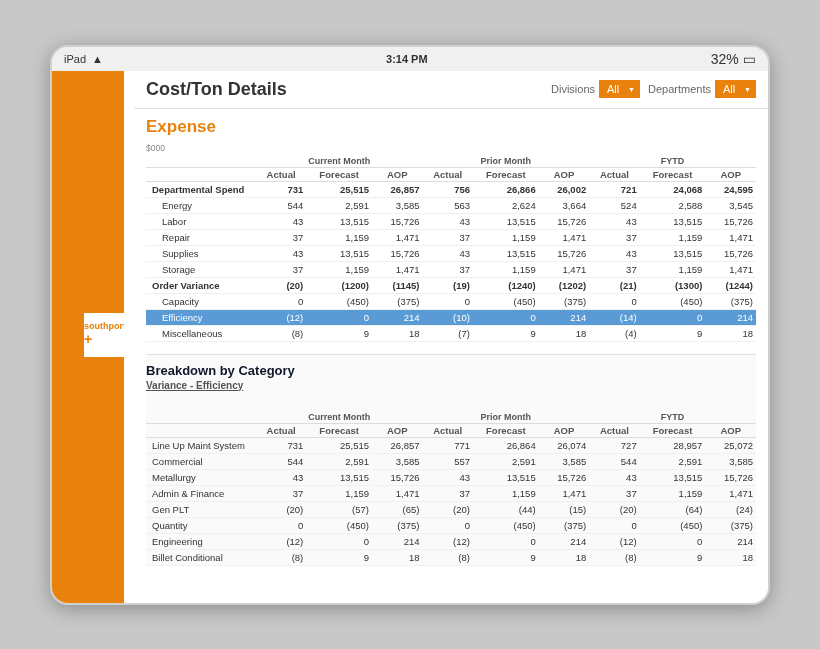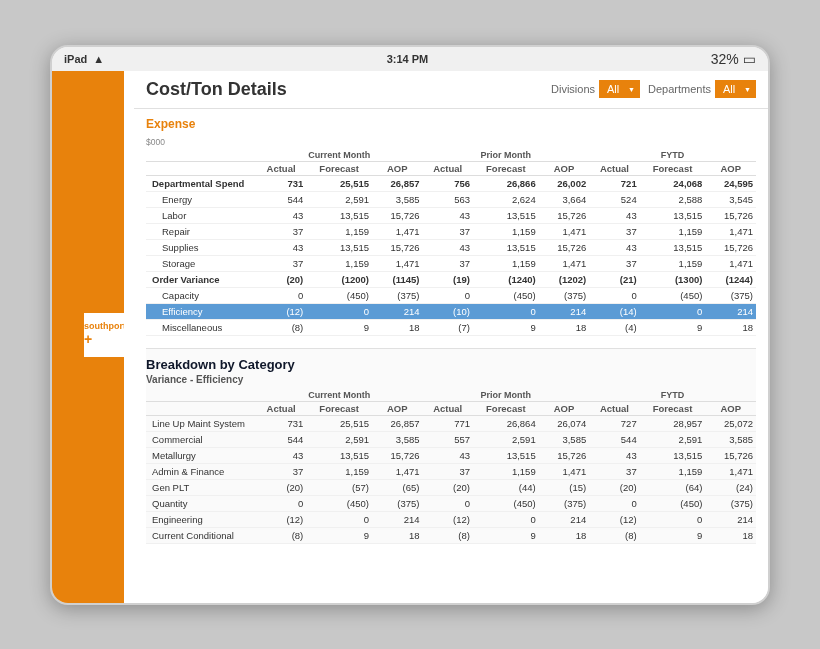--- a/index.html
+++ b/index.html
@@ -27,21 +27,21 @@
       background: #f0f0f0;
       height: 24px;
       display: flex;
       align-items: center;
       justify-content: space-between;
       padding: 0 12px;
       font-size: 11px;
       color: #333;
       flex-shrink: 0;
     }
-    .status-left { display: flex; align-items: center; gap: 6px; font-weight: bold; }
+    .status-left { display: flex; align-items: center; gap: 6px; }
     .status-center { font-weight: 600; }
     .status-right { display: flex; align-items: center; gap: 4px; font-size: 14px; }
     .app-container {
       display: flex;
       flex: 1;
       overflow: hidden;
     }
     
     .sidebar {
       width: 72px;
@@ -171,21 +171,21 @@
       right: 5px;
       pointer-events: none;
     }
     
     .content-scroll {
       flex: 1;
       overflow-y: auto;
       padding: 8px 12px;
     }
     .section-title {
-      font-size: 12px;
+      font-size: 17px;
       font-weight: 700;
       color: #e8820c;
       margin-bottom: 6px;
     }
     
     .data-table {
       width: 100%;
       border-collapse: collapse;
       font-size: 9.5px;
       margin-bottom: 12px;
@@ -237,21 +237,22 @@
     .breakdown-title {
       font-size: 13px;
       font-weight: 700;
       color: #0f172a;
       margin-bottom: 2px;
     }
     .breakdown-subtitle {
       font-size: 10px;
       color: #555;
       font-weight: 600;
-      margin-bottom: 4px;
+      margin-bottom: 20px;
+      text-decoration: underline;
     }
   </style>
 </head>
 <body>
 
 <div class="device-frame">
 
   <div class="status-bar">
     <div class="status-left">
       <span>iPad</span>
@@ -579,21 +580,21 @@
                   <td>0</td>
                   <td>214</td>
                   <td>(12)</td>
                   <td>0</td>
                   <td>214</td>
                   <td>(12)</td>
                   <td>0</td>
                   <td>214</td>
                 </tr>
                 <tr>
-                  <td class="label-cell">Current Conditional</td>
+                  <td class="label-cell">Billet Conditional</td>
                   <td>(8)</td>
                   <td>9</td>
                   <td>18</td>
                   <td>(8)</td>
                   <td>9</td>
                   <td>18</td>
                   <td>(8)</td>
                   <td>9</td>
                   <td>18</td>
                 </tr>

